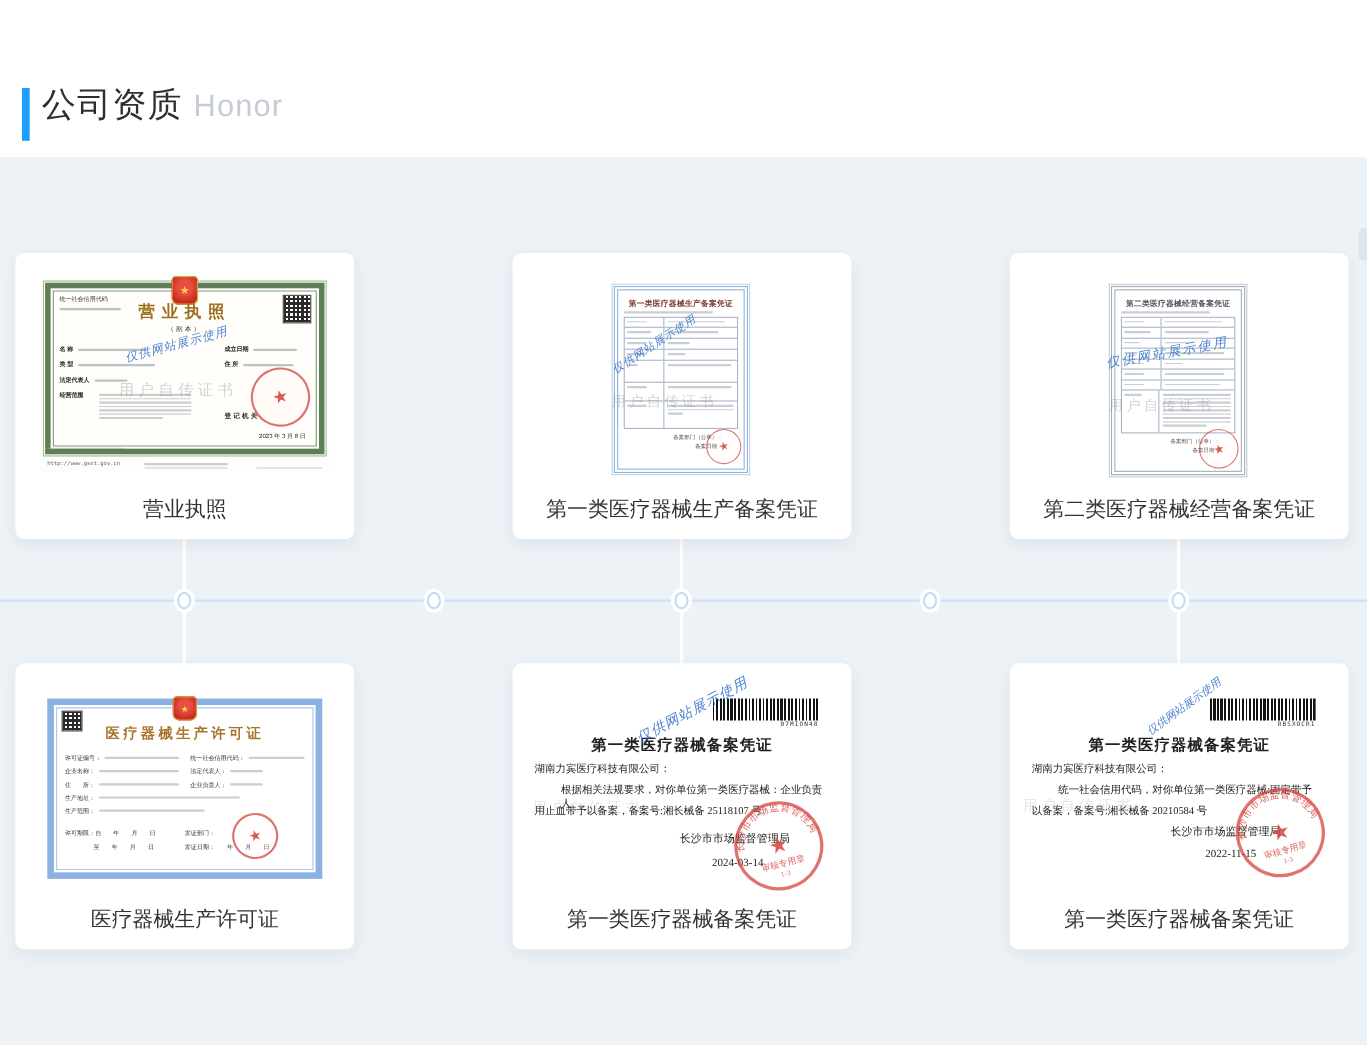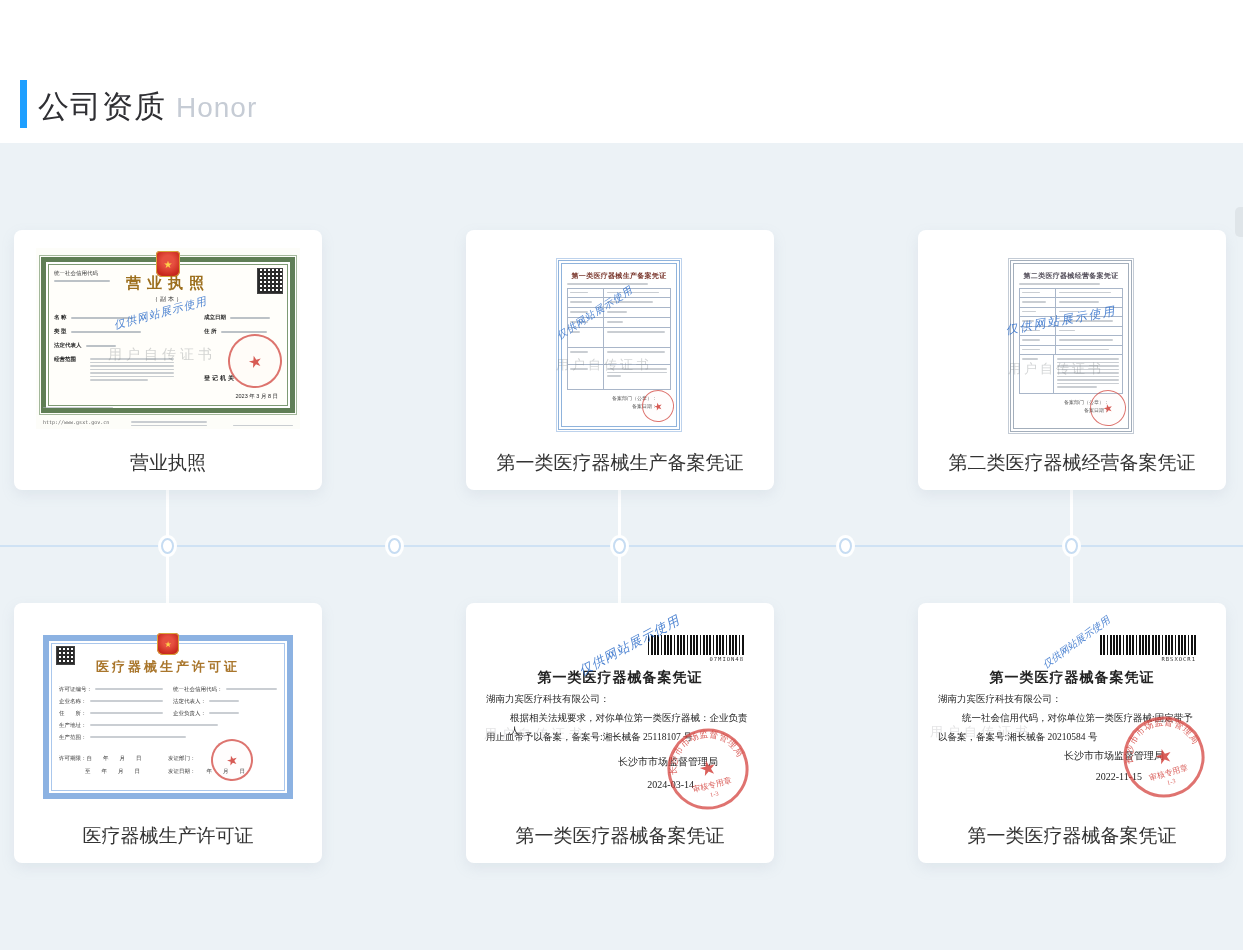--- a/index.html
+++ b/index.html
@@ -1,21 +1,21 @@
 <!DOCTYPE html>
 <html><head>
 <meta charset="utf-8">
 <style>
   html,body{margin:0;padding:0}
   body{width:1243px;height:950px;position:relative;overflow:hidden;background:#fff;
        font-family:"Liberation Sans","DejaVu Sans",sans-serif;color:#333}
 
   
   .accent-bar{position:absolute;left:20px;top:80px;width:7px;height:48px;background:#1e9fff}
-  .page-title{position:absolute;left:38px;top:86px;font-size:31px;color:#2f2f33;letter-spacing:1px;white-space:nowrap}
+  .page-title{position:absolute;left:38px;top:74px;font-size:31px;color:#2f2f33;letter-spacing:1px;white-space:nowrap}
   .page-title .en{color:#c6ccd5;font-size:28px;margin-left:10px}
 
   
   .content-bg{position:absolute;left:0;top:143px;right:0;bottom:0;background:#ecf2f6}
   .hline{position:absolute;left:0;top:545px;width:100%;height:2px;background:#cfe2f4}
   .stem{position:absolute;top:490px;width:3px;height:113px;background:#fff}
   .node{position:absolute;top:538px;width:9px;height:12px;background:#fff;border:2px solid #c6dcf2;
         border-radius:50%;box-shadow:0 0 0 3px rgba(255,255,255,.95)}
   .float-tab{position:absolute;right:0;top:207px;width:8px;height:30px;background:#dfe5e9;border-radius:5px 0 0 5px}
 

